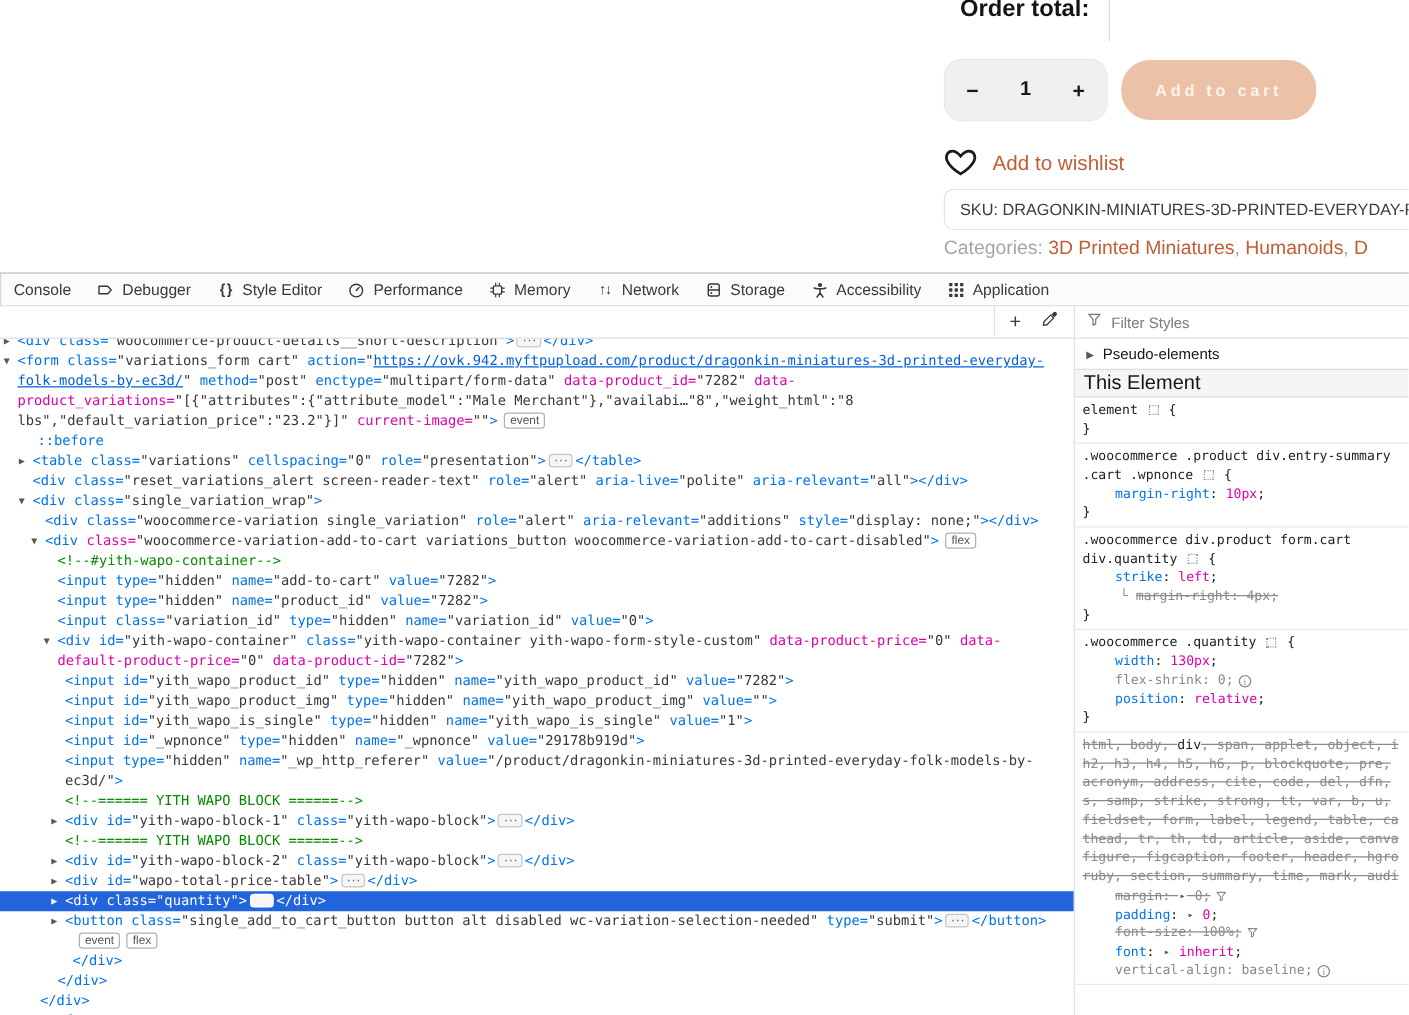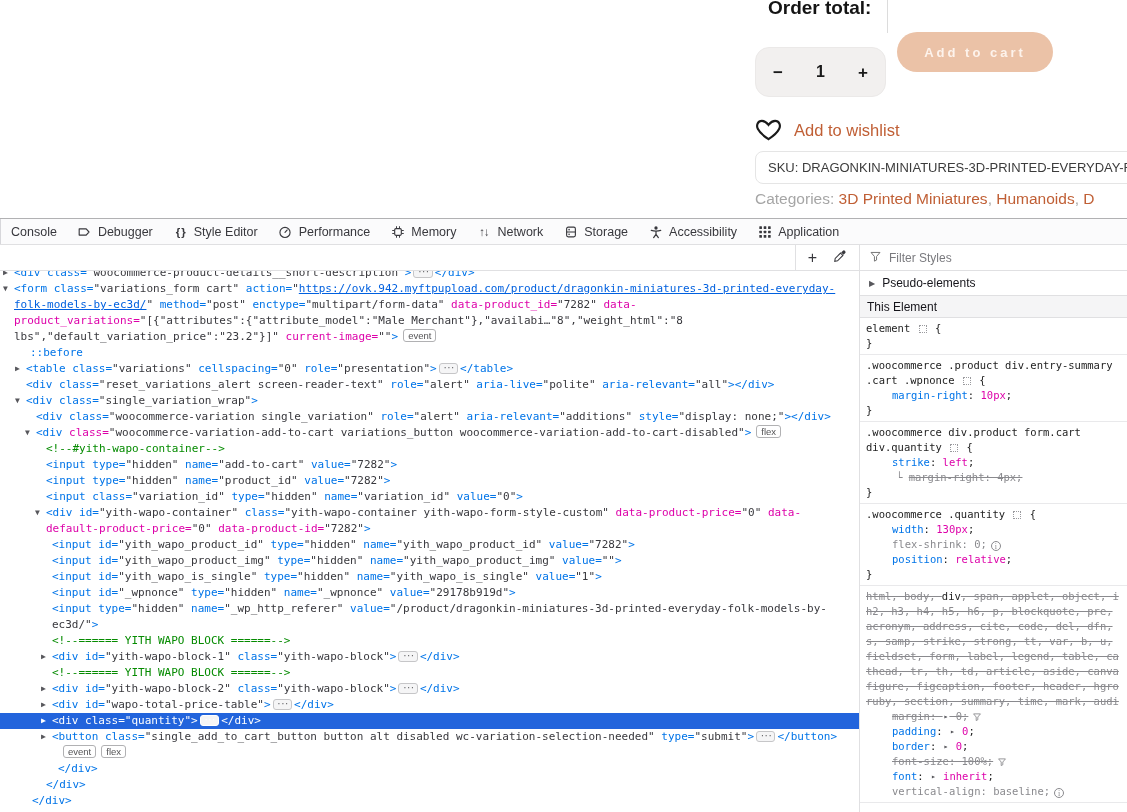--- a/index.html
+++ b/index.html
@@ -8,21 +8,21 @@
 
   
   .page { position:relative; height:218px; background:#fff; overflow:hidden; }
   .order-total { position:absolute; left:768px; top:-3px; font-size:19px; font-weight:700; color:#141414; }
   .col-divider { position:absolute; left:887px; top:0; width:1px; height:33px; background:#dcdcdc; }
   .qty-box { position:absolute; left:755px; top:47px; width:131px; height:50px;
              background:#f2f0ef; border:1px solid #ebe9e8; border-radius:14px;
              display:flex; align-items:center; justify-content:space-between; padding:0 17px; }
   .qty-btn { font-size:17px; font-weight:600; color:#1a1a1a; cursor:pointer; line-height:1; }
   .qty-val { font-size:16px; font-weight:700; color:#1a1a1a; }
-  .atc-btn { position:absolute; left:897px; top:32px; width:156px; height:40px; border:none;
+  .atc-btn { position:absolute; left:897px; top:48px; width:156px; height:48px; border:none;
              border-radius:23px; background:var(--btn-bg); color:var(--btn-fg);
              font-family:"Liberation Sans",sans-serif; font-size:13px; font-weight:700; letter-spacing:3px; }
   .wishlist { position:absolute; left:755px; top:116px; display:flex; align-items:center; gap:12px; cursor:pointer; }
   .wishlist .txt { color:var(--accent); font-size:16.5px; }
   .sku-box { position:absolute; left:755px; top:151px; width:400px; height:33px;
              border:1px solid #e5e5e5; border-radius:8px; background:#fff;
              display:flex; align-items:center; padding:0 12px; font-size:13px; color:#3c3c3c; white-space:nowrap; overflow:hidden; }
   .cats { position:absolute; left:755px; top:190px; font-size:15.5px; white-space:nowrap; }
   .cats .lbl { color:#a6a6a6; }
   .cats a { color:var(--accent); text-decoration:none; }
@@ -64,21 +64,21 @@
                  border-radius:3px; font-size:8px; line-height:9px; padding:0 3px; margin:0 2px;
                  vertical-align:1px; letter-spacing:-1px; }
   .tk-pill { display:inline-block; border:1px solid #b1b1b3; color:#545456; border-radius:3px;
              font-family:"Liberation Sans",sans-serif; font-size:9.5px; line-height:11px;
              padding:0 4px; margin-left:5px; vertical-align:1px; background:#fff; }
 
   
   .rulespanel { flex:1; overflow:hidden; font-size:12px; color:#15141a; }
   .sec-pseudo { height:25px; display:flex; align-items:center; gap:7px; padding:0 9px; border-bottom:1px solid #e0e0e2; }
   .sec-pseudo .tw { font-size:8px; color:#57575c; }
-  .sec-this { height:22px; display:flex; align-items:center; padding:0 7px; background:#f5f5f6; border-bottom:1px solid #e0e0e2; font-size:12px; }
+  .sec-this { height:22px; display:flex; align-items:center; padding:0 7px; background:#f5f5f6; border-bottom:1px solid #e0e0e2; font-size:16px; }
   .rules { font-family:"DejaVu Sans Mono", monospace; font-size:10.5px; }
   .rule { padding:3px 0 3px 0; border-bottom:1px solid #e9e9eb; }
   .rln { height:15px; line-height:15px; white-space:nowrap; overflow:hidden; color:#222; }
   .tk-sel { color:#222; }
   .tk-ss  { color:#8a8a8e; text-decoration:line-through; }
   .tk-pr  { color:var(--c-prop); }
   .tk-vl  { color:var(--c-pval); }
   .tk-dm  { color:#8a8a8e; }
   .tk-st  { color:#8a8a8e; text-decoration:line-through; }
   .tk-tw  { color:#57575c; font-size:8px; vertical-align:1px; padding:0 1px; }
@@ -300,21 +300,20 @@
             <div class="rln" style="padding-left: 6px;"><span class="tk-ss">acronym, address, cite, code, del, dfn,</span></div>
             <div class="rln" style="padding-left: 6px;"><span class="tk-ss">s, samp, strike, strong, tt, var, b, u,</span></div>
             <div class="rln" style="padding-left: 6px;"><span class="tk-ss">fieldset, form, label, legend, table, ca</span></div>
             <div class="rln" style="padding-left: 6px;"><span class="tk-ss">thead, tr, th, td, article, aside, canva</span></div>
             <div class="rln" style="padding-left: 6px;"><span class="tk-ss">figure, figcaption, footer, header, hgro</span></div>
             <div class="rln" style="padding-left: 6px;"><span class="tk-ss">ruby, section, summary, time, mark, audi</span></div>
             <div class="rln" style="padding-left: 32px;"><span class="tk-st">margin: </span><span class="tk-tw">▸</span><span class="tk-st"> 0;</span><span class="tk-fn"><svg width="10" height="10" viewBox="0 0 16 16">
                   <path d="M2.5 3h11l-4.2 5v4.4l-2.6 1.3V8z" fill="none" stroke="#8a8a8e" stroke-width="1.4" stroke-linejoin="round"></path>
                 </svg></span></div>
             <div class="rln" style="padding-left: 32px;"><span class="tk-pr">padding</span><span class="tk-x">: </span><span class="tk-tw">▸</span><span class="tk-x"> </span><span class="tk-vl">0</span><span class="tk-x">;</span></div>
-            <div class="rln" style="padding-left: 32px;"><span class="tk-pr">border</span><span class="tk-x">: </span><span class="tk-tw">▸</span><span class="tk-x"> </span><span class="tk-vl">0</span><span class="tk-x">;</span></div>
             <div class="rln" style="padding-left: 32px;"><span class="tk-st">font-size: 100%;</span><span class="tk-fn"><svg width="10" height="10" viewBox="0 0 16 16">
                   <path d="M2.5 3h11l-4.2 5v4.4l-2.6 1.3V8z" fill="none" stroke="#8a8a8e" stroke-width="1.4" stroke-linejoin="round"></path>
                 </svg></span></div>
             <div class="rln" style="padding-left: 32px;"><span class="tk-pr">font</span><span class="tk-x">: </span><span class="tk-tw">▸</span><span class="tk-x"> </span><span class="tk-vl">inherit</span><span class="tk-x">;</span></div>
             <div class="rln" style="padding-left: 32px;"><span class="tk-dm">vertical-align: baseline;</span><span class="tk-in">i</span></div>
           </div>
         </div>
     </div>
   </div>
 </div>

